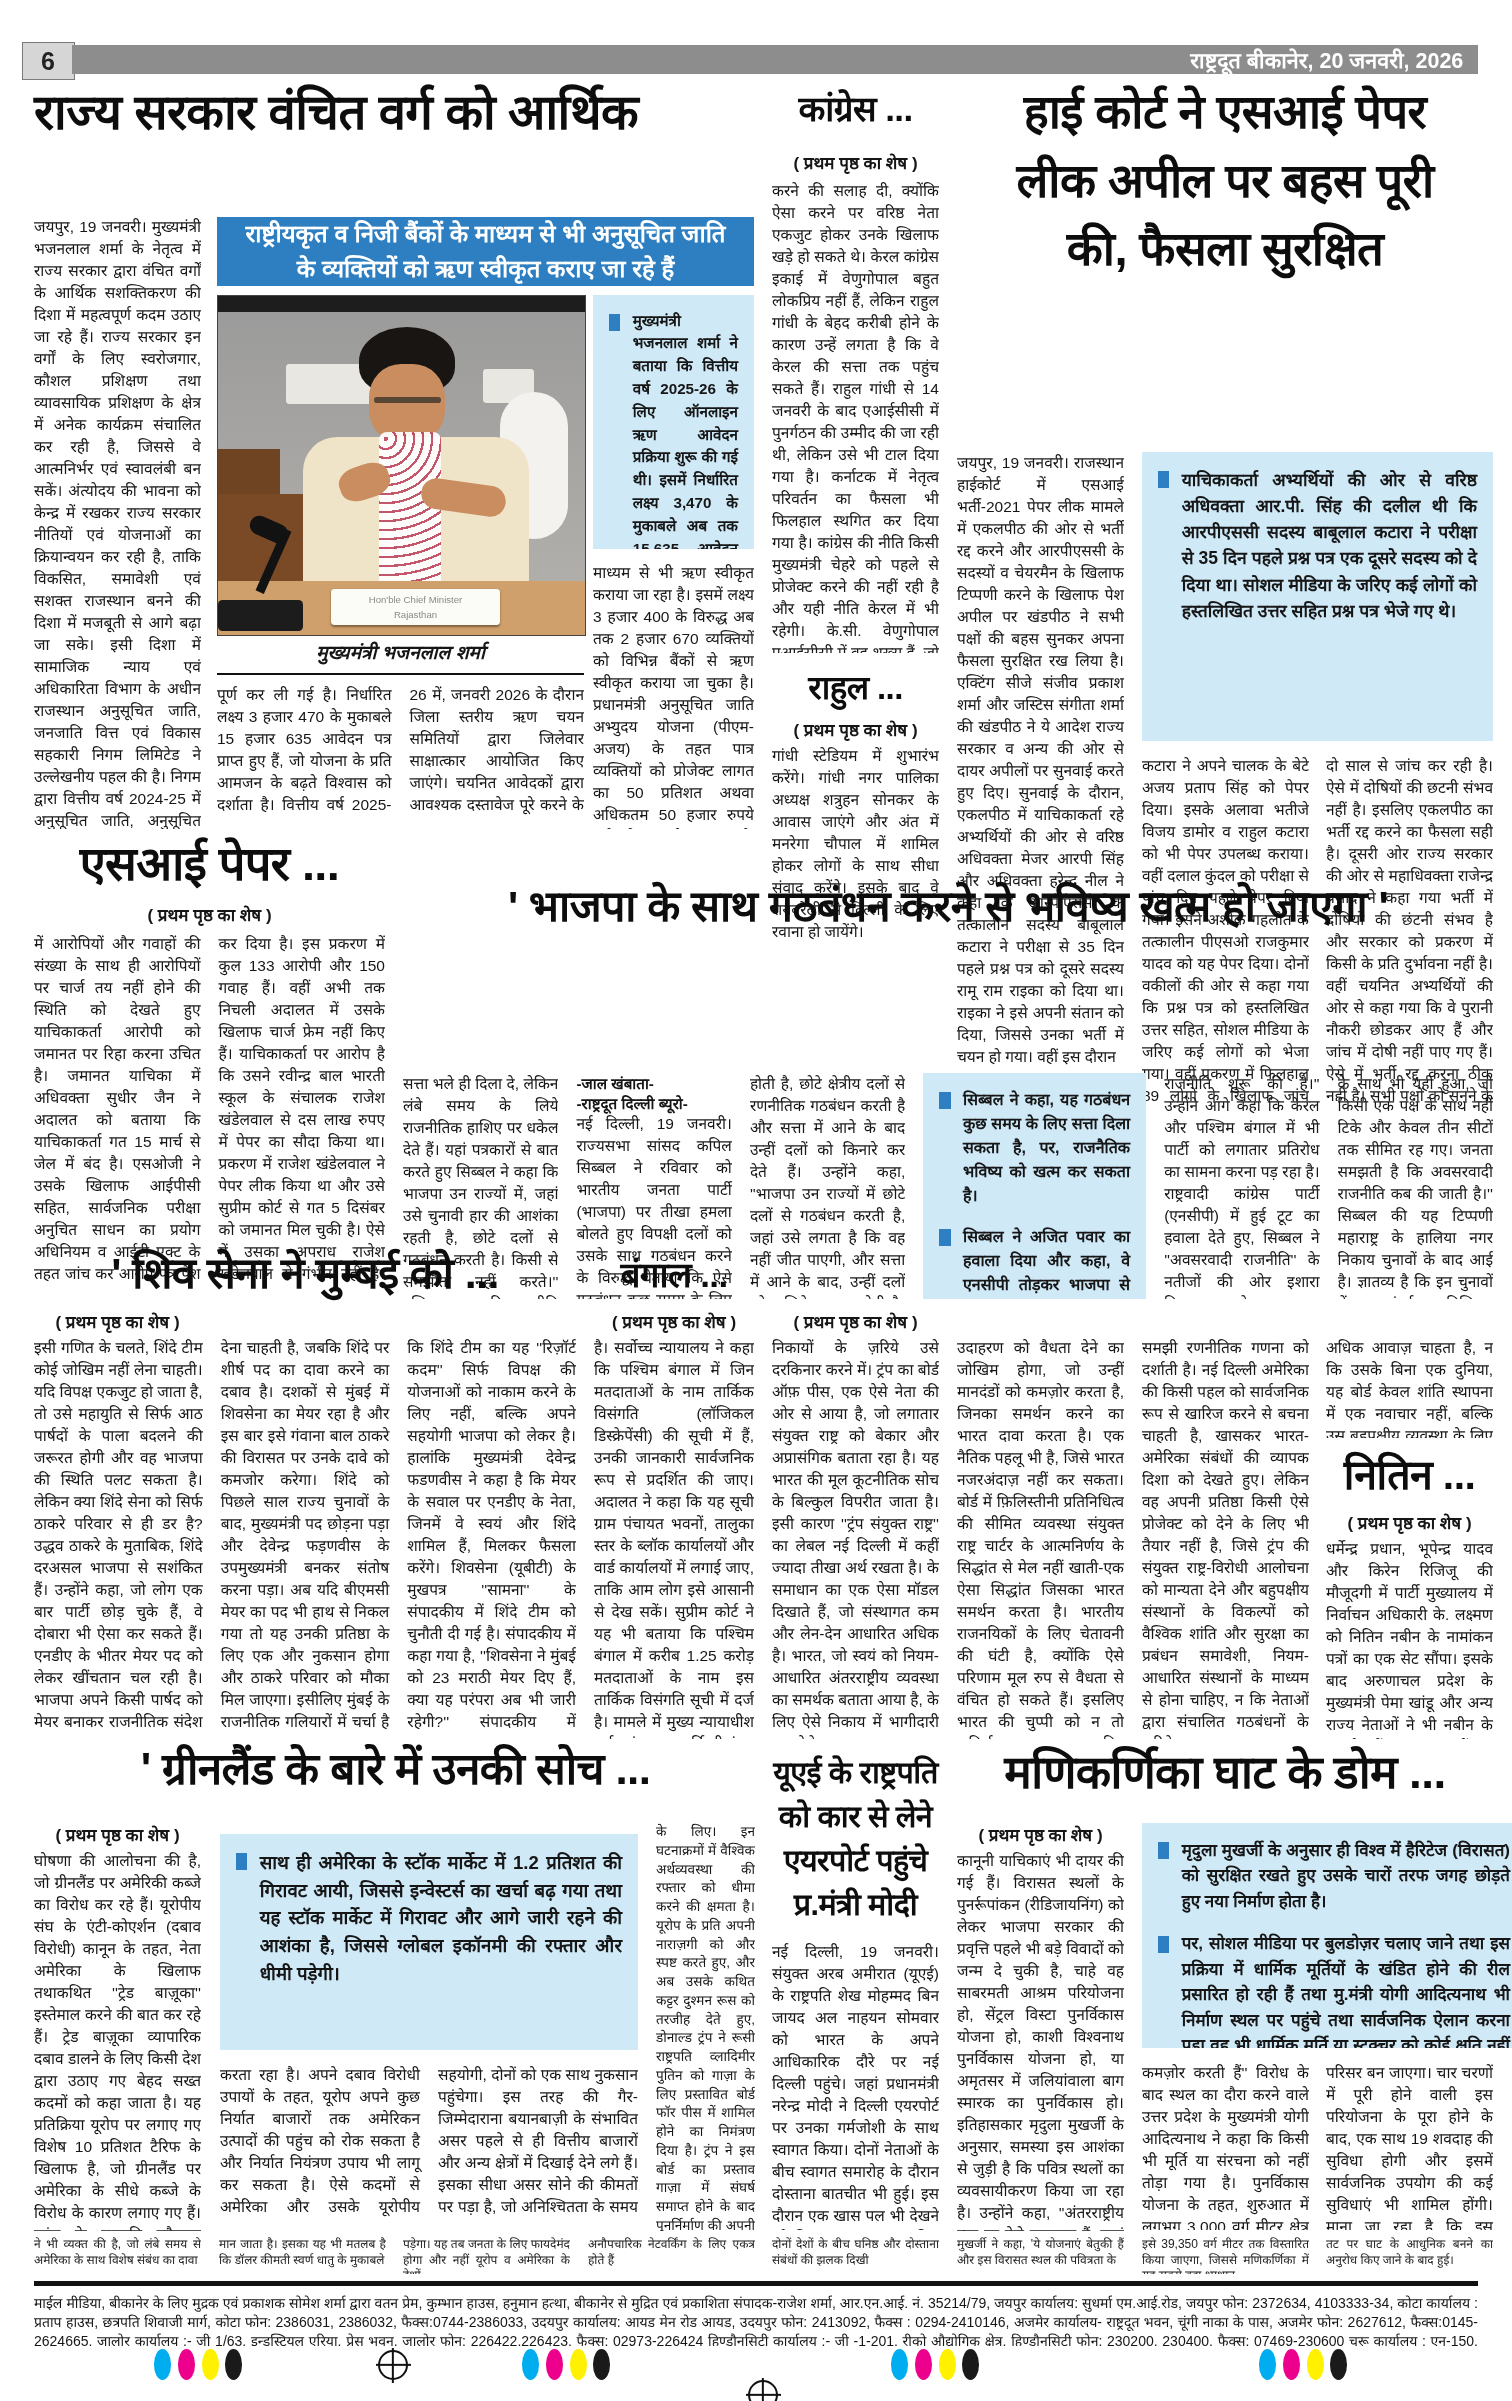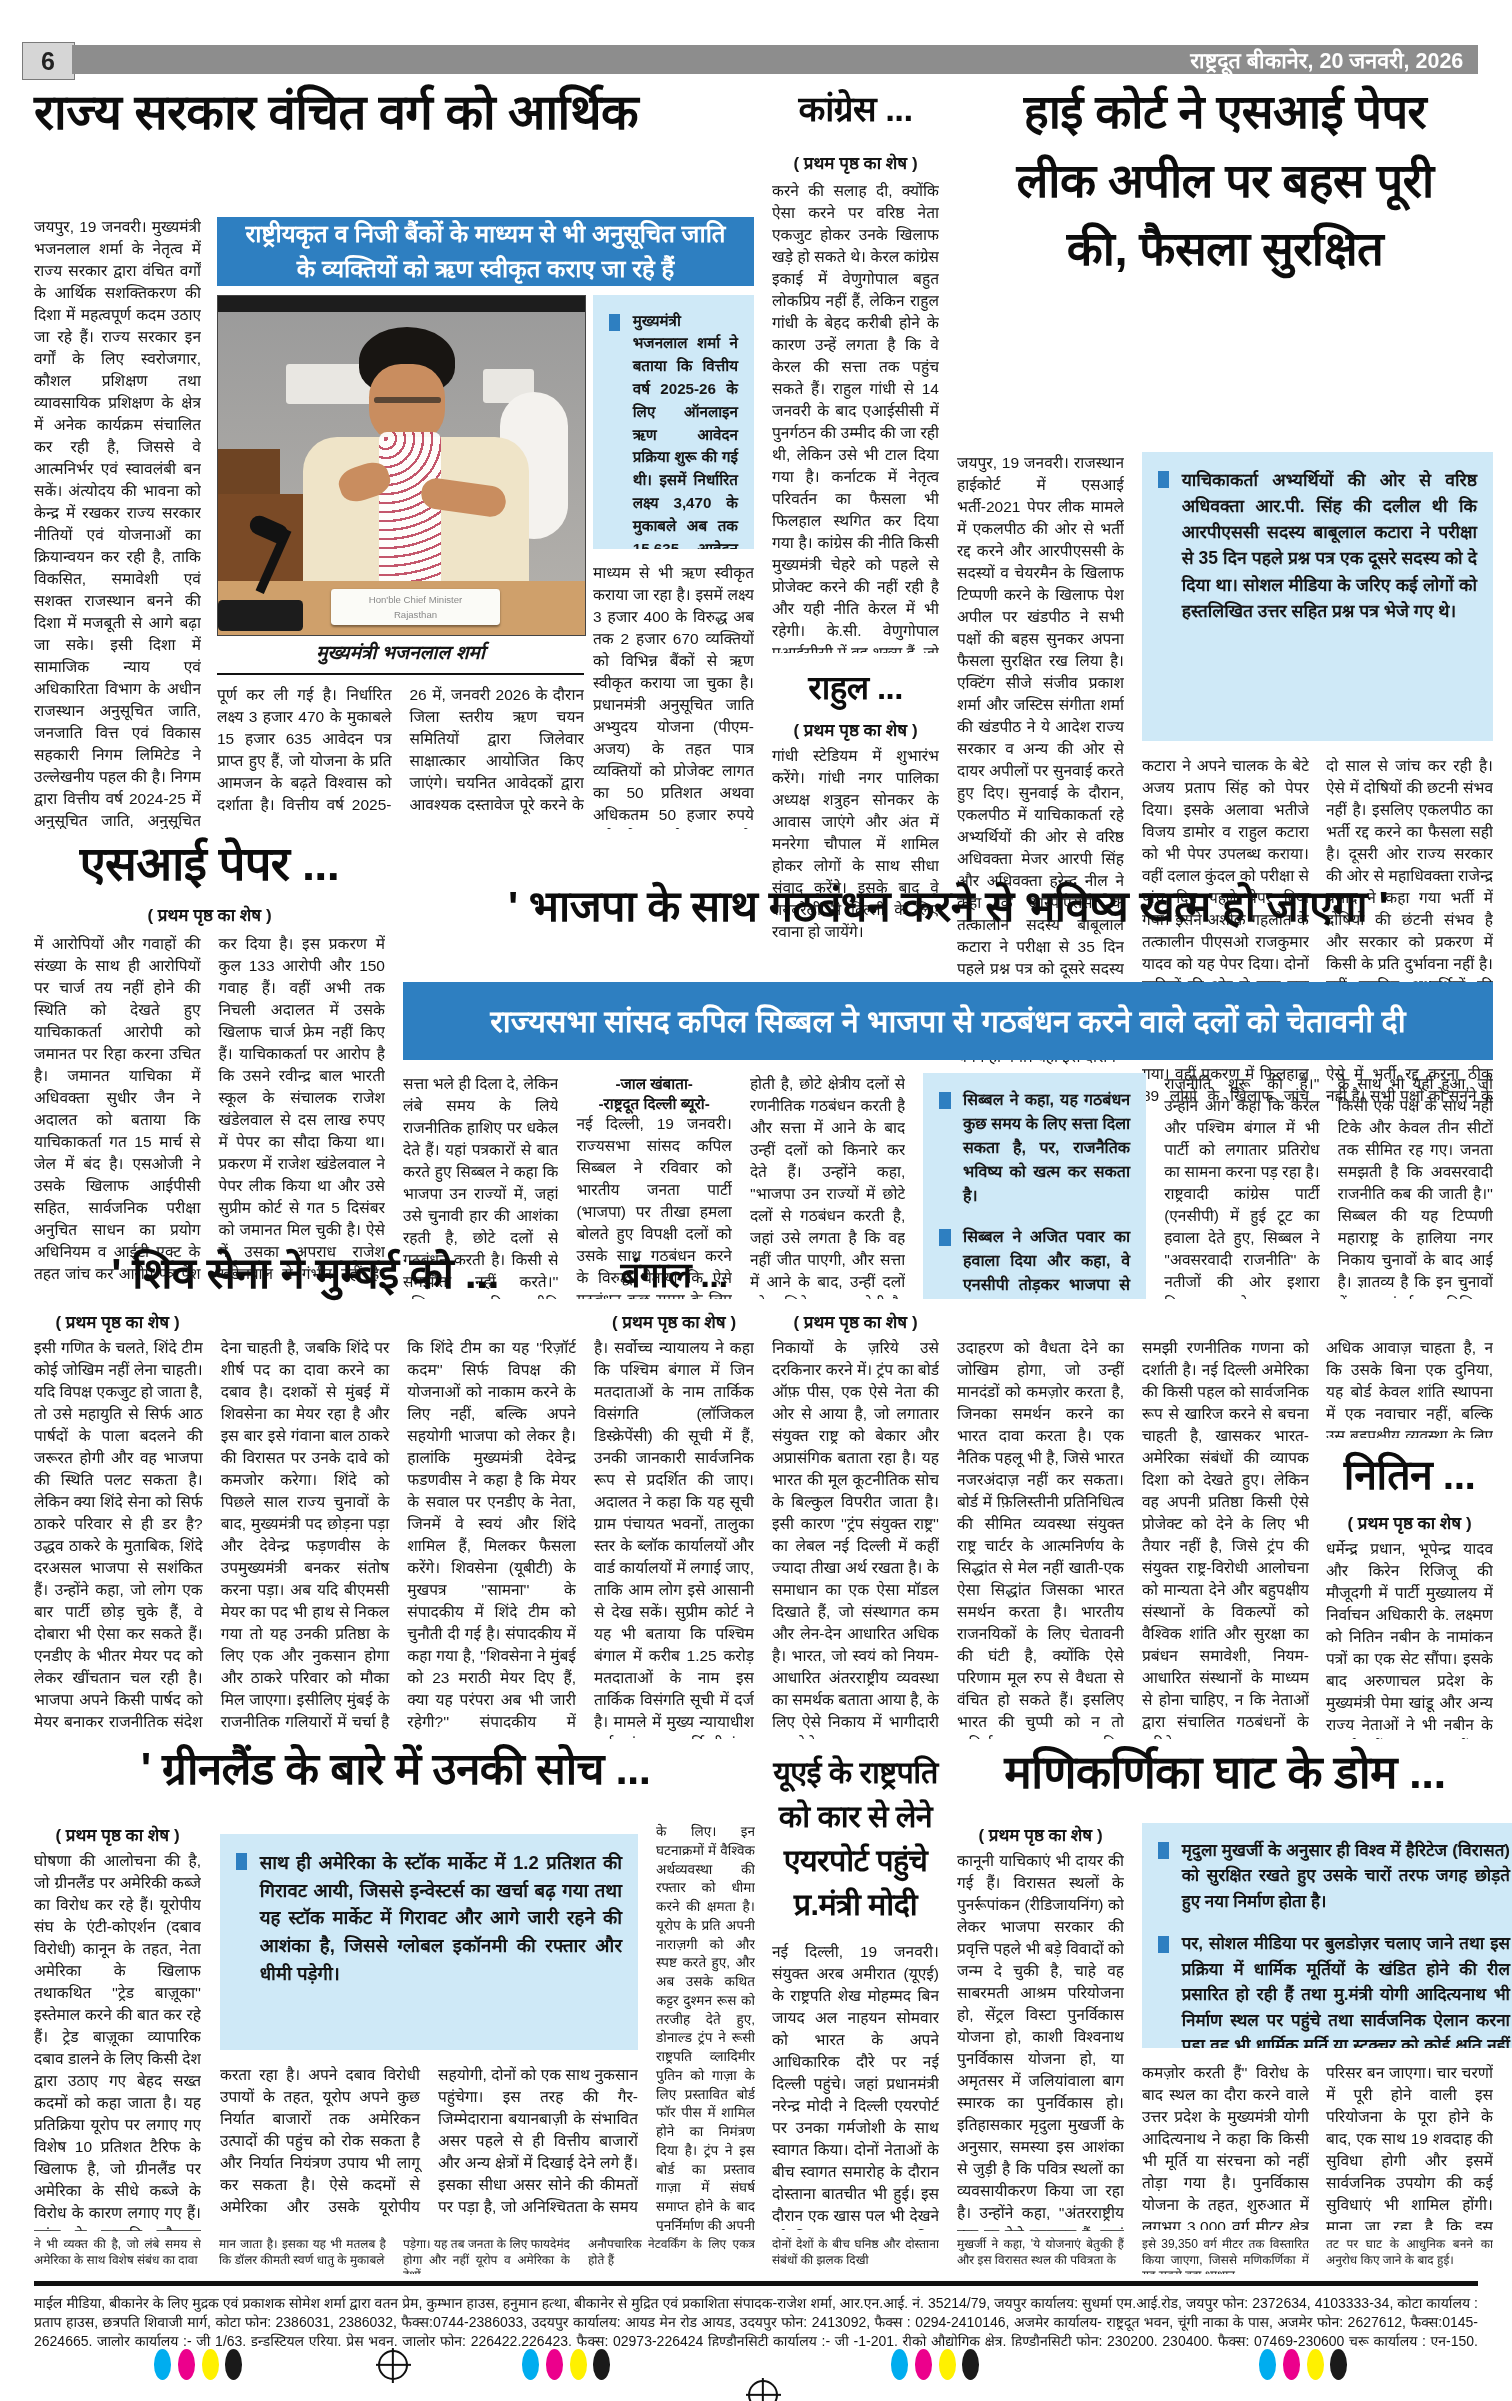--- a/index.html
+++ b/index.html
@@ -8,21 +8,21 @@
   .abs{position:absolute;}
   
   .pagenum-box{background:#d6d6d6;border:1.7px solid #7a7a7a;display:flex;align-items:center;justify-content:center;
                font-size:25px;font-weight:700;color:#222;}
   .graybar{background:#8d8d8d;display:flex;align-items:center;justify-content:flex-end;padding-right:14.7px;box-sizing:border-box;}
   .graybar .date{color:#ffffff;font-weight:700;font-size:21.5px;}
   
   .hl{font-weight:900;color:#0d0d0d;letter-spacing:-0.6px;line-height:1.15;}
   .hl.center{text-align:center;}
   .shesh{font-weight:700;font-size:17px;text-align:center;}
-  .byline{font-weight:700;font-size:15.2px;text-align:center;}
+  .byline{font-weight:700;font-size:15.2px;text-align:left;}
   
   .body-text{font-size:15.5px;line-height:1.42;text-align:justify;overflow:hidden;}
   .body-text.small{font-size:13.6px;line-height:1.38;}
   .cols2{column-count:2;column-gap:18px;}
   .cols3{column-count:3;column-gap:18px;}
   
   .strap{background:#2e7fc1;color:#ffffff;font-weight:700;display:flex;align-items:center;justify-content:center;
          text-align:center;box-sizing:border-box;padding:5.6px 17px;line-height:1.45;}
   
   .hibox{background:#cfe9f7;box-sizing:border-box;padding:14.7px 16px;overflow:hidden;}
@@ -118,21 +118,20 @@
     </div>
   </div>
   <div class="abs body-text" style="left:1142px;top:755px;width:167px;height:346px;">कटारा ने अपने चालक के बेटे अजय प्रताप सिंह को पेपर दिया। इसके अलावा भतीजे विजय डामोर व राहुल कटारा को भी पेपर उपलब्ध कराया। वहीं दलाल कुंदल को परीक्षा से पांच दिन पहले पेपर दिया गया। इसने अशोक गहलोत के तत्कालीन पीएसओ राजकुमार यादव को यह पेपर दिया। दोनों वकीलों की ओर से कहा गया कि प्रश्न पत्र को हस्तलिखित उत्तर सहित, सोशल मीडिया के जरिए कई लोगों को भेजा गया। वहीं प्रकरण में फिलहाल 89 लोगों के खिलाफ जांच लंबित है और 12 वांछित विदेश चले गए हैं। पुलिस</div>
   <div class="abs body-text" style="left:1326px;top:755px;width:167px;height:346px;">दो साल से जांच कर रही है। ऐसे में दोषियों की छटनी संभव नहीं है। इसलिए एकलपीठ का भर्ती रद्द करने का फैसला सही है। दूसरी ओर राज्य सरकार की ओर से महाधिवक्ता राजेन्द्र प्रसाद ने कहा गया भर्ती में दोषियों की छंटनी संभव है और सरकार को प्रकरण में किसी के प्रति दुर्भावना नहीं है। वहीं चयनित अभ्यर्थियों की ओर से कहा गया कि वे पुरानी नौकरी छोडकर आए हैं और जांच में दोषी नहीं पाए गए हैं। ऐसे में भर्ती रद्द करना ठीक नहीं है। सभी पक्षों को सुनने के बाद अदालत ने अपना फैसला सुरक्षित रख लिया है।</div>
 
   <div class="abs hl center" style="left:34px;top:837px;width:351px;font-size:47px;">एसआई पेपर ...</div>
   <div class="abs shesh" style="left:34px;top:903px;width:351px;">( प्रथम पृष्ठ का शेष )</div>
   <div class="abs body-text cols2" style="left:34px;top:933px;width:351px;height:366px;">में आरोपियों और गवाहों की संख्या के साथ ही आरोपियों पर चार्ज तय नहीं होने की स्थिति को देखते हुए याचिकाकर्ता आरोपी को जमानत पर रिहा करना उचित है। जमानत याचिका में अधिवक्ता सुधीर जैन ने अदालत को बताया कि याचिकाकर्ता गत 15 मार्च से जेल में बंद है। एसओजी ने उसके खिलाफ आईपीसी सहित, सार्वजनिक परीक्षा अनुचित साधन का प्रयोग अधिनियम व आईटी एक्ट के तहत जांच कर आरोप पत्र पेश कर दिया है। इस प्रकरण में कुल 133 आरोपी और 150 गवाह हैं। वहीं अभी तक निचली अदालत में उसके खिलाफ चार्ज फ्रेम नहीं किए हैं। याचिकाकर्ता पर आरोप है कि उसने रवीन्द्र बाल भारती स्कूल के संचालक राजेश खंडेलवाल से दस लाख रुपए में पेपर का सौदा किया था। प्रकरण में राजेश खंडेलवाल ने पेपर लीक किया था और उसे सुप्रीम कोर्ट से गत 5 दिसंबर को जमानत मिल चुकी है। ऐसे में उसका अपराध राजेश खंडेलवाल से गंभीर नहीं है। वहीं याचिकाकर्ता पर 12 प्रकरण लंबित बताए जा रहे हैं, लेकिन इनमें से सात मामलों में उसे जमानत मिल चुकी है और पांच प्रकरणों में वह दोषमुक्त हो चुका है। इसके अलावा, जिन धाराओं में उसके खिलाफ आरोप पत्र पेश किया गया है, उनमें अधिकतम तीन साल की सजा का प्रावधान है और वह 22 माह जेल में रह चुका है। इसलिए उसे जमानत दी जाए। इसका विरोध करते हुए सरकारी वकील ने जमानत याचिका खारिज करने की गुहार की। दोनों पक्षों की बहस सुनने के बाद अदालत ने आरोपी को जमानत पर रिहा करने के आदेश दिए है।</div>
 
   <div class="abs hl center" style="left:403px;top:882px;width:1090px;font-size:43px;">' भाजपा के साथ गठबंधन करने से भविष्य खत्म हो जाएगा '</div>
-  <div class="abs strap" style="left:403px;top:982px;width:1090px;height:78px;font-size:30.5px;">राज्यसभा सांसद कपिल सिब्बल ने भाजपा से गठबंधन करने वाले दलों को चेतावनी दी</div>
   <div class="abs" style="left:403px;top:1073px;width:1090px;height:226px;display:flex;gap:18px;">
     <div class="body-text" style="width:167px;height:226px;">सत्ता भले ही दिला दे, लेकिन लंबे समय के लिये राजनीतिक हाशिए पर धकेल देते हैं। यहां पत्रकारों से बात करते हुए सिब्बल ने कहा कि भाजपा उन राज्यों में, जहां उसे चुनावी हार की आशंका रहती है, छोटे दलों से गठबंधन करती है। किसी से समझौता नहीं करते।'' दक्षिण भारत की राजनीति का जिक्र करते हुए सिब्बल ने भाजपा पर तमिलनाडु में अपना आधार बढ़ाने के लिए ''मंदिर राजनीति'' अपनाने का</div>
     <div style="width:167px;height:226px;overflow:hidden;">
       <div class="byline">-जाल खंबाता-</div>
       <div class="byline">-राष्ट्रदूत दिल्ली ब्यूरो-</div>
       <div class="body-text" style="height:186px;">नई दिल्ली, 19 जनवरी। राज्यसभा सांसद कपिल सिब्बल ने रविवार को भारतीय जनता पार्टी (भाजपा) पर तीखा हमला बोलते हुए विपक्षी दलों को उसके साथ गठबंधन करने के विरुद्ध चेताया कि ऐसे गठबंधन कुछ समय के लिए सत्ता भले दिला दें, लेकिन लंबे समय के लिये राजनीतिक हाशिए पर धकेल देते हैं।</div>
     </div>
     <div class="body-text" style="width:167px;height:226px;">होती है, छोटे क्षेत्रीय दलों से रणनीतिक गठबंधन करती है और सत्ता में आने के बाद उन्हीं दलों को किनारे कर देते हैं। उन्होंने कहा, ''भाजपा उन राज्यों में छोटे दलों से गठबंधन करती है, जहां उसे लगता है कि वह नहीं जीत पाएगी, और सत्ता में आने के बाद, उन्हीं दलों को हाशिये पर डाल देती है। क्षेत्रों के बीच अंतर करते हुए, सिब्बल ने कहा कि भाजपा का भविष्य का कोई ठोस आधार नहीं है।</div>
     <div class="hibox" style="width:237px;height:226px;">
       <div class="item">

